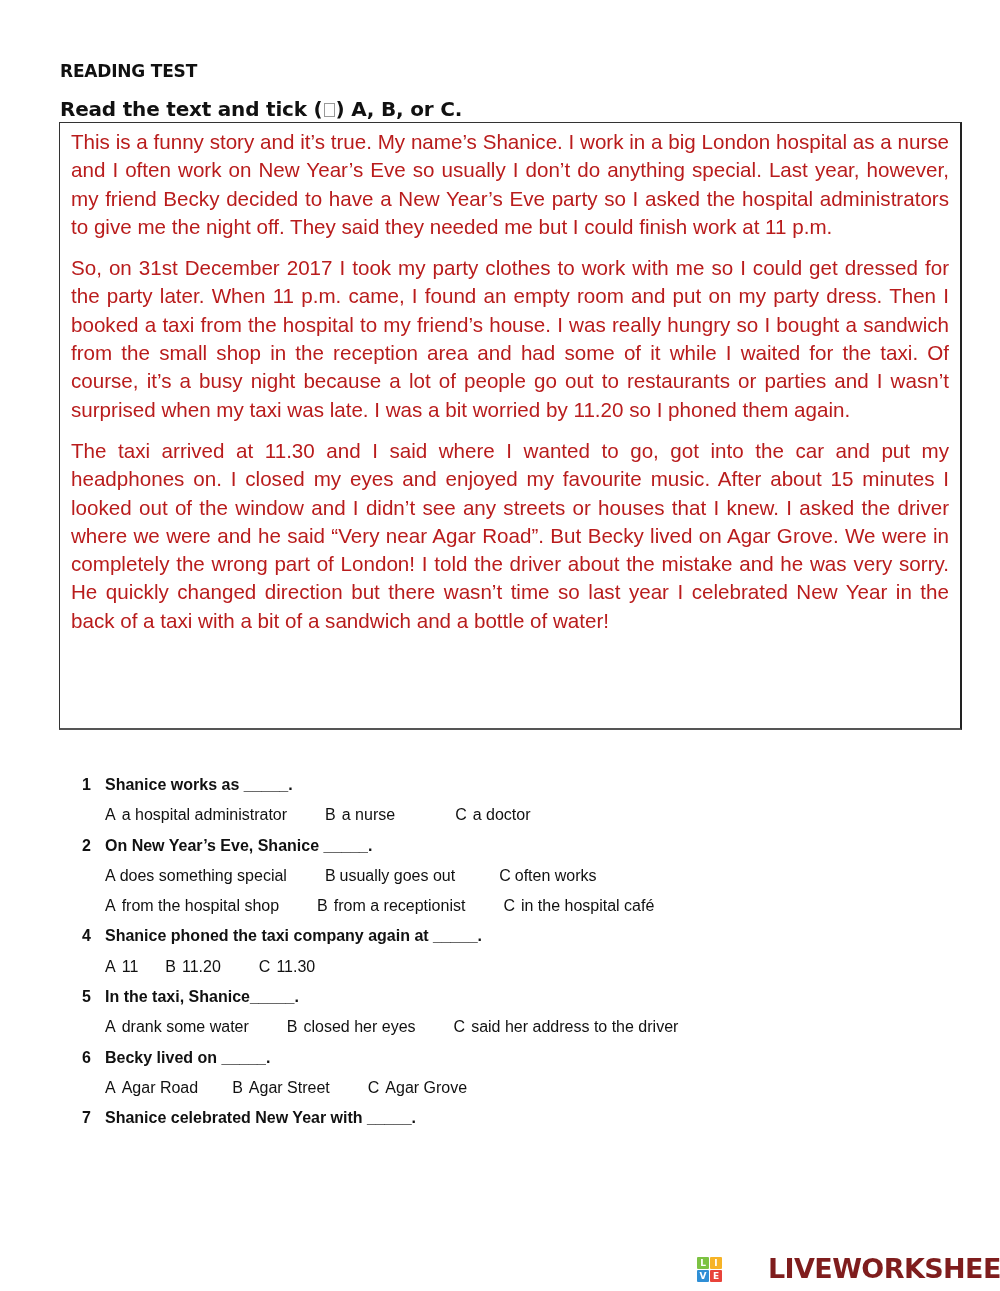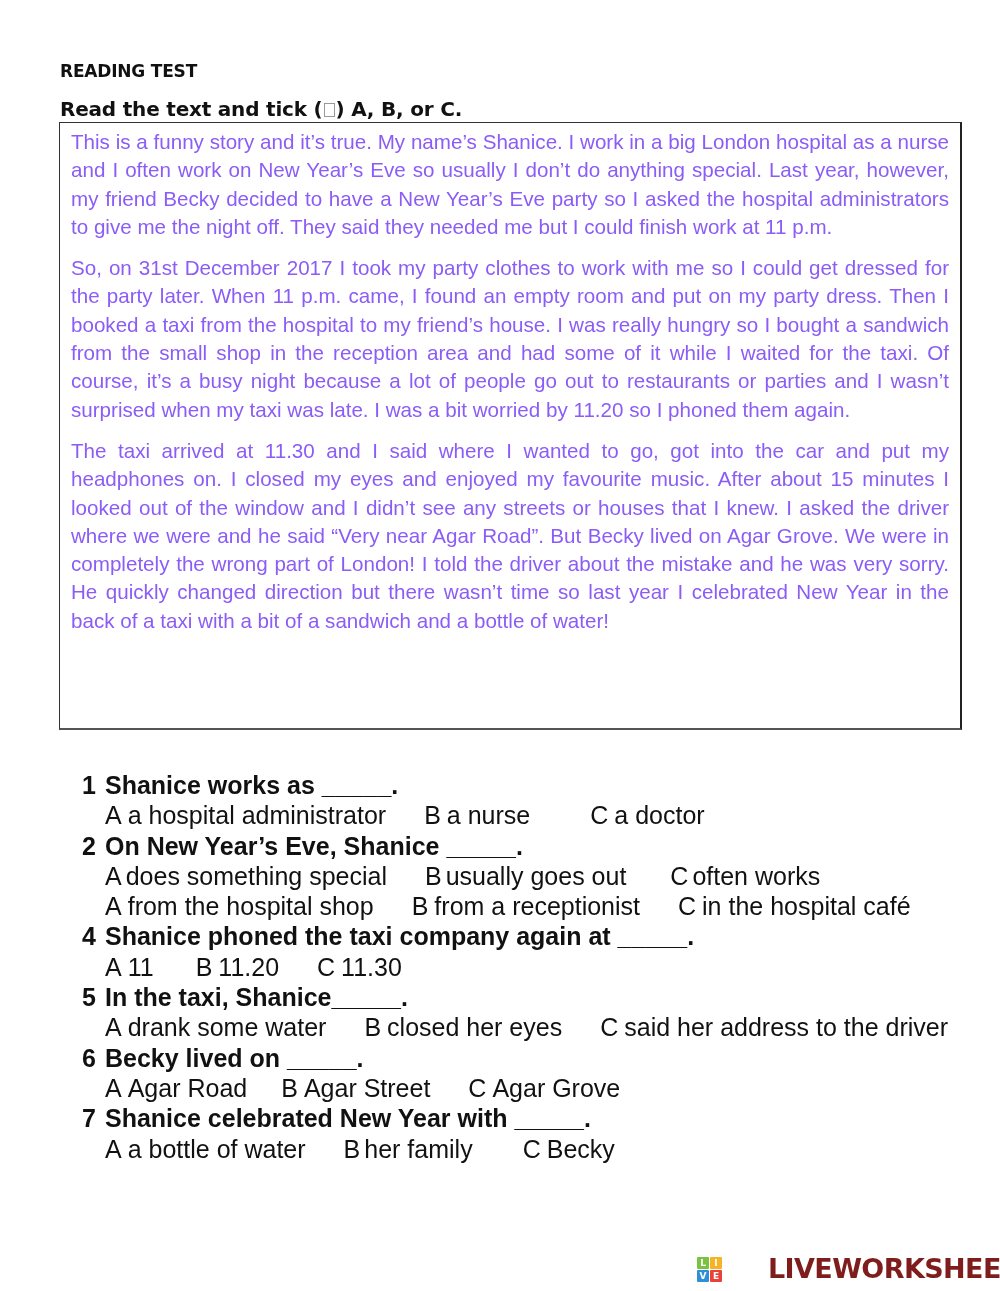--- a/index.html
+++ b/index.html
@@ -40,33 +40,33 @@
       width: 903px;
       height: 608px;
       border: 1px solid #333;
       border-right: 2px solid #222;
       border-bottom: 2px solid #555;
       box-sizing: border-box;
       padding: 5px 11px 0 11px;
       font-family: "Liberation Sans", sans-serif;
       font-size: 20.6px;
       line-height: 28.3px;
-      color: #8b5cf6;
+      color: #b91c1c;
     }
     .story-box p {
       margin: 0 0 13px 0;
       text-align: justify;
       text-align-last: left;
     }
     .questions {
       position: absolute;
       left: 82px;
       top: 770px;
       font-family: "Liberation Sans", sans-serif;
-      font-size: 25px;
+      font-size: 16px;
       color: #111;
     }
     .q {
       height: 30.3px;
       line-height: 30.3px;
       white-space: pre;
     }
     .q-stem {
       font-weight: bold;
     }
@@ -142,36 +142,35 @@
     <div class="q q-stem"><span class="q-num">2</span><span>On New Year’s Eve, Shanice _____.</span></div>
     <div class="q-opts"><span class="opt" style="margin-right:38px"><span class="opt-letter" style="margin-right:4px">A</span><span>does something special</span></span><span class="opt" style="margin-right:44px"><span class="opt-letter" style="margin-right:4px">B</span><span>usually goes out</span></span><span class="opt"><span class="opt-letter" style="margin-right:4px">C</span><span>often works</span></span></div>
   </div>
 
   <div>
     <div class="q-opts"><span class="opt" style="margin-right:38px"><span class="opt-letter">A</span><span>from the hospital shop</span></span><span class="opt" style="margin-right:38px"><span class="opt-letter">B</span><span>from a receptionist</span></span><span class="opt"><span class="opt-letter">C</span><span>in the hospital café</span></span></div>
   </div>
 
   <div>
     <div class="q q-stem"><span class="q-num">4</span><span>Shanice phoned the taxi company again at _____.</span></div>
-    <div class="q-opts"><span class="opt" style="margin-right:42px"><span class="opt-letter">A</span><span>11</span></span><span class="opt" style="margin-right:38px"><span class="opt-letter">B</span><span>11.20</span></span><span class="opt"><span class="opt-letter">C</span><span>11.30</span></span></div>
+    <div class="q-opts"><span class="opt" style="margin-right:27px"><span class="opt-letter">A</span><span>11</span></span><span class="opt" style="margin-right:38px"><span class="opt-letter">B</span><span>11.20</span></span><span class="opt"><span class="opt-letter">C</span><span>11.30</span></span></div>
   </div>
 
   <div>
     <div class="q q-stem"><span class="q-num">5</span><span>In the taxi, Shanice_____.</span></div>
     <div class="q-opts"><span class="opt" style="margin-right:38px"><span class="opt-letter">A</span><span>drank some water</span></span><span class="opt" style="margin-right:38px"><span class="opt-letter">B</span><span>closed her eyes</span></span><span class="opt"><span class="opt-letter">C</span><span>said her address to the driver</span></span></div>
   </div>
 
   <div>
     <div class="q q-stem"><span class="q-num">6</span><span>Becky lived on _____.</span></div>
     <div class="q-opts"><span class="opt" style="margin-right:34px"><span class="opt-letter">A</span><span>Agar Road</span></span><span class="opt" style="margin-right:38px"><span class="opt-letter">B</span><span>Agar Street</span></span><span class="opt"><span class="opt-letter">C</span><span>Agar Grove</span></span></div>
   </div>
 
   <div>
     <div class="q q-stem"><span class="q-num">7</span><span>Shanice celebrated New Year with _____.</span></div>
-    <div class="q-opts"><span class="opt" style="margin-right:38px"><span class="opt-letter">A</span><span>a bottle of water</span></span><span class="opt" style="margin-right:50px"><span class="opt-letter" style="margin-right:4px">B</span><span>her family</span></span><span class="opt"><span class="opt-letter">C</span><span>Becky</span></span></div>
   </div>
 
 </div>
 
 <div class="logo">
   <div class="logo-grid">
     <span class="logo-cell" style="background: rgb(124, 194, 66);">L</span>
     <span class="logo-cell" style="background: rgb(246, 179, 38);">I</span>
     <span class="logo-cell" style="background: rgb(47, 143, 214);">V</span>
     <span class="logo-cell" style="background: rgb(232, 67, 58);">E</span>

